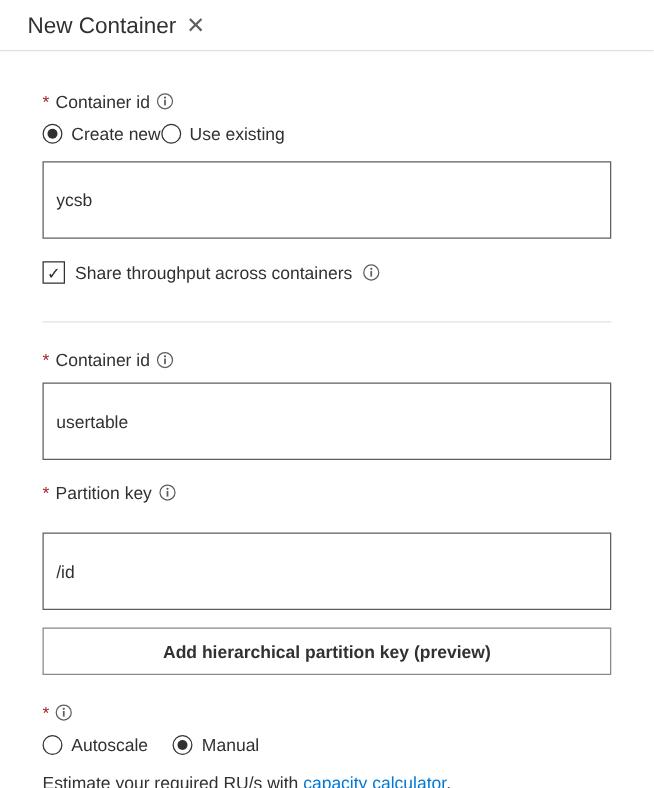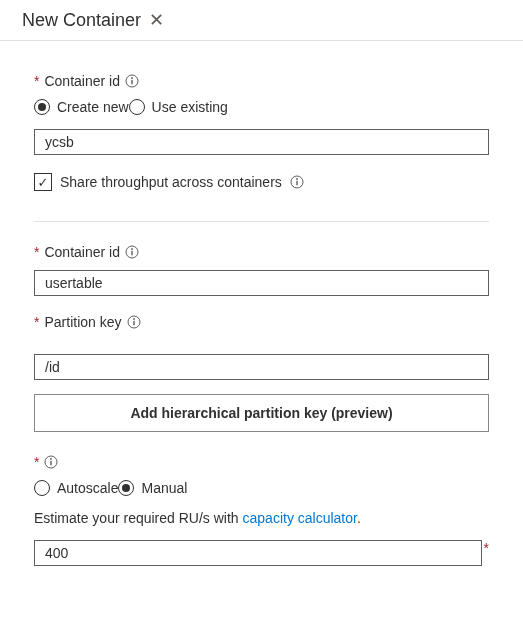--- a/index.html
+++ b/index.html
@@ -62,21 +62,21 @@
     }
     .radio-outer.checked::after {
       content: "";
       width: 8px; height: 8px;
       background: #323130;
       border-radius: 50%;
     }
     .text-input {
       width: 100%;
       border: 1px solid #605e5c;
-      padding: 4px 10px;
+      padding: 22px 10px;
       font-size: 14px;
       font-family: inherit;
       color: #323130;
     }
     .checkbox-row {
       display: flex;
       align-items: center;
       gap: 8px;
       margin-top: 18px;
       cursor: pointer;
@@ -199,21 +199,21 @@
     <div class="label-row">
       <span class="req">*</span>
       <span class="info-icon">
         <svg width="14" height="14" viewBox="0 0 14 14">
             <circle cx="7" cy="7" r="6" fill="none" stroke="#605e5c" stroke-width="1"></circle>
             <circle cx="7" cy="4" r="0.9" fill="#605e5c"></circle>
             <rect x="6.3" y="5.8" width="1.4" height="4.5" fill="#605e5c"></rect>
           </svg>
       </span>
     </div>
-    <div class="radio-row" style="">
+    <div class="radio-row" style="gap:20px;">
       <div class="radio-opt">
         <span class="radio-outer"></span>
         <span>Autoscale</span>
       </div>
       <div class="radio-opt">
         <span class="radio-outer checked"></span>
         <span>Manual</span>
       </div>
     </div>
     <div class="estimate-row">

